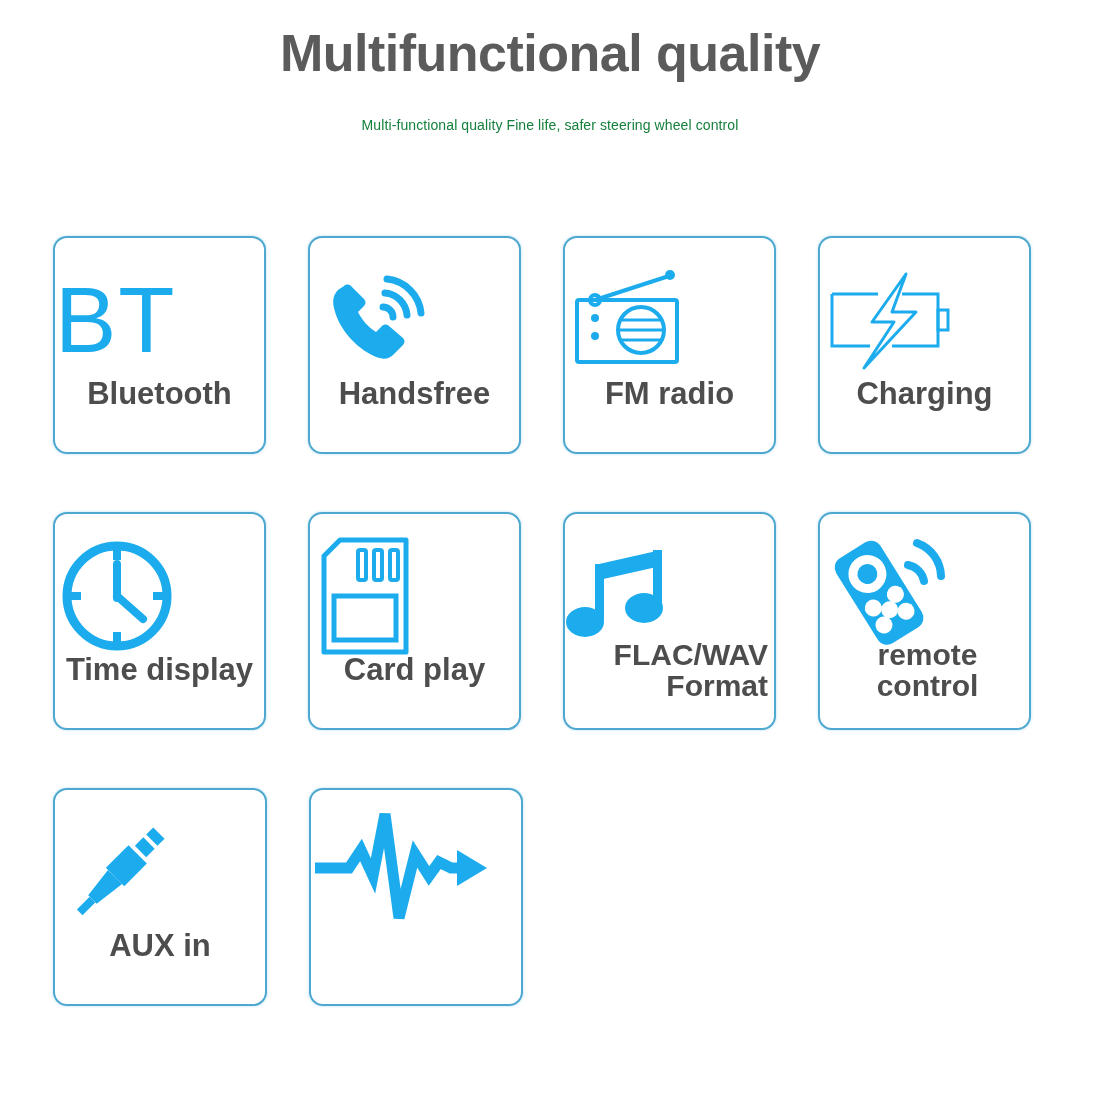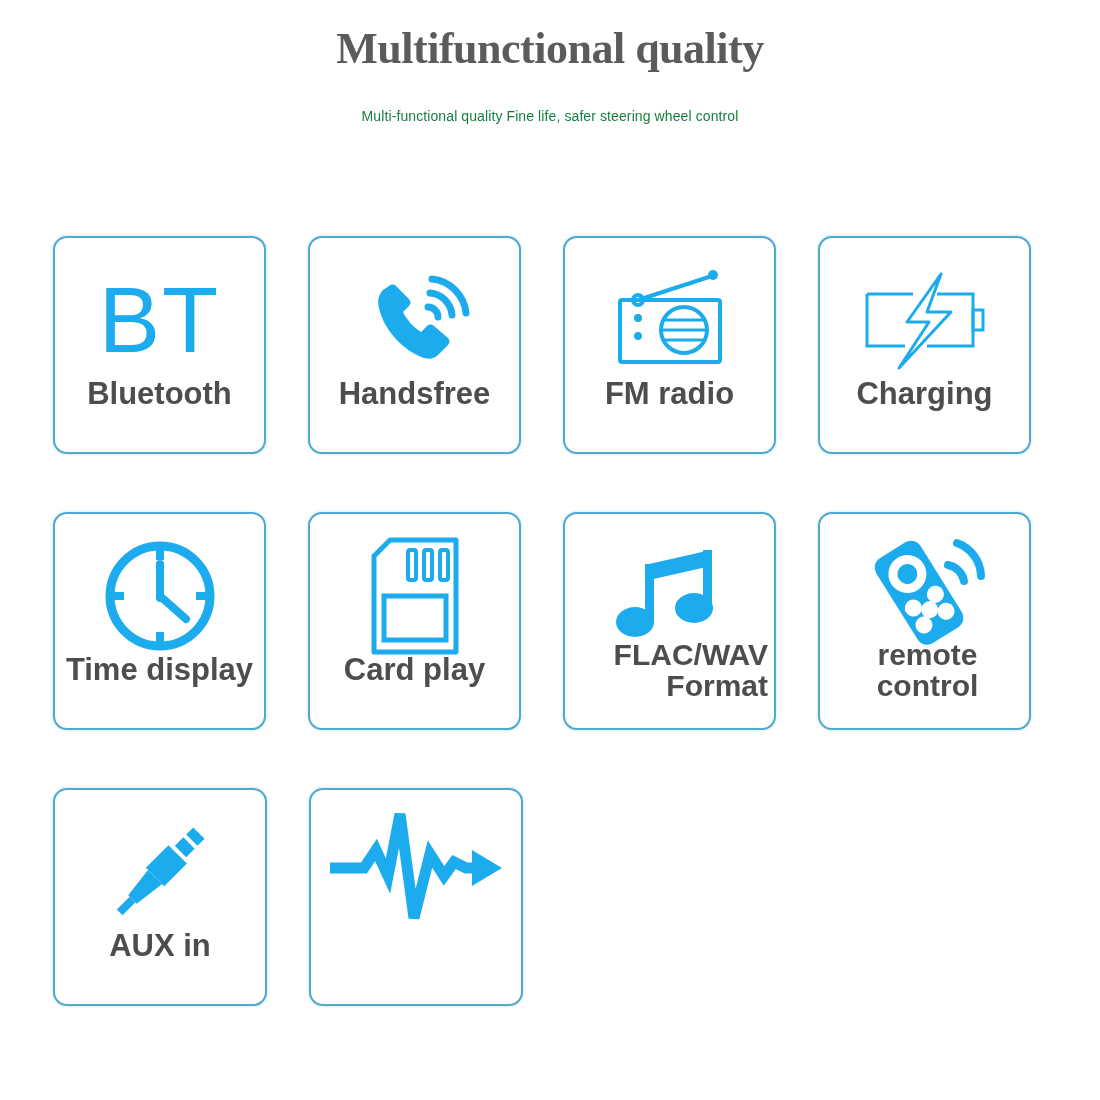--- a/index.html
+++ b/index.html
@@ -6,26 +6,25 @@
   html, body {
     width: 1100px; height: 1100px;
     background: #ffffff;
     font-family: "Liberation Sans", sans-serif;
     overflow: hidden;
   }
   .page { position: relative; width: 1100px; height: 1100px; background:#fff; }
 
   .header { text-align: center; padding-top: 26px; }
   .title {
-    font-size: 44px;
+    font-size: 52px;
     font-weight: bold;
     color: #5b5b5b;
     letter-spacing: -0.5px;
     line-height: 1.05;
-    font-family: Liberation Serif, serif;
   }
   .subtitle {
     font-size: 14px;
     color: #15803d;
     margin-top: 36px;
     letter-spacing: 0.1px;
   }
 
   .grid {
     position: absolute;
@@ -49,21 +48,21 @@
     flex-direction: column;
     align-items: center;
   }
   .card:last-child { margin-right: 16px; }
 
   .icon-box {
     height: 140px;
     width: 100%;
     display: flex;
     align-items: center;
-    justify-content: center;
+    justify-content: flex-start;
     padding-top: 24px;
   }
   .icon-box svg { display: block; }
 
   .label {
     width: 100%;
     font-size: 31px;
     color: #4d4d4d;
     text-align: center;
     line-height: 1.02;

